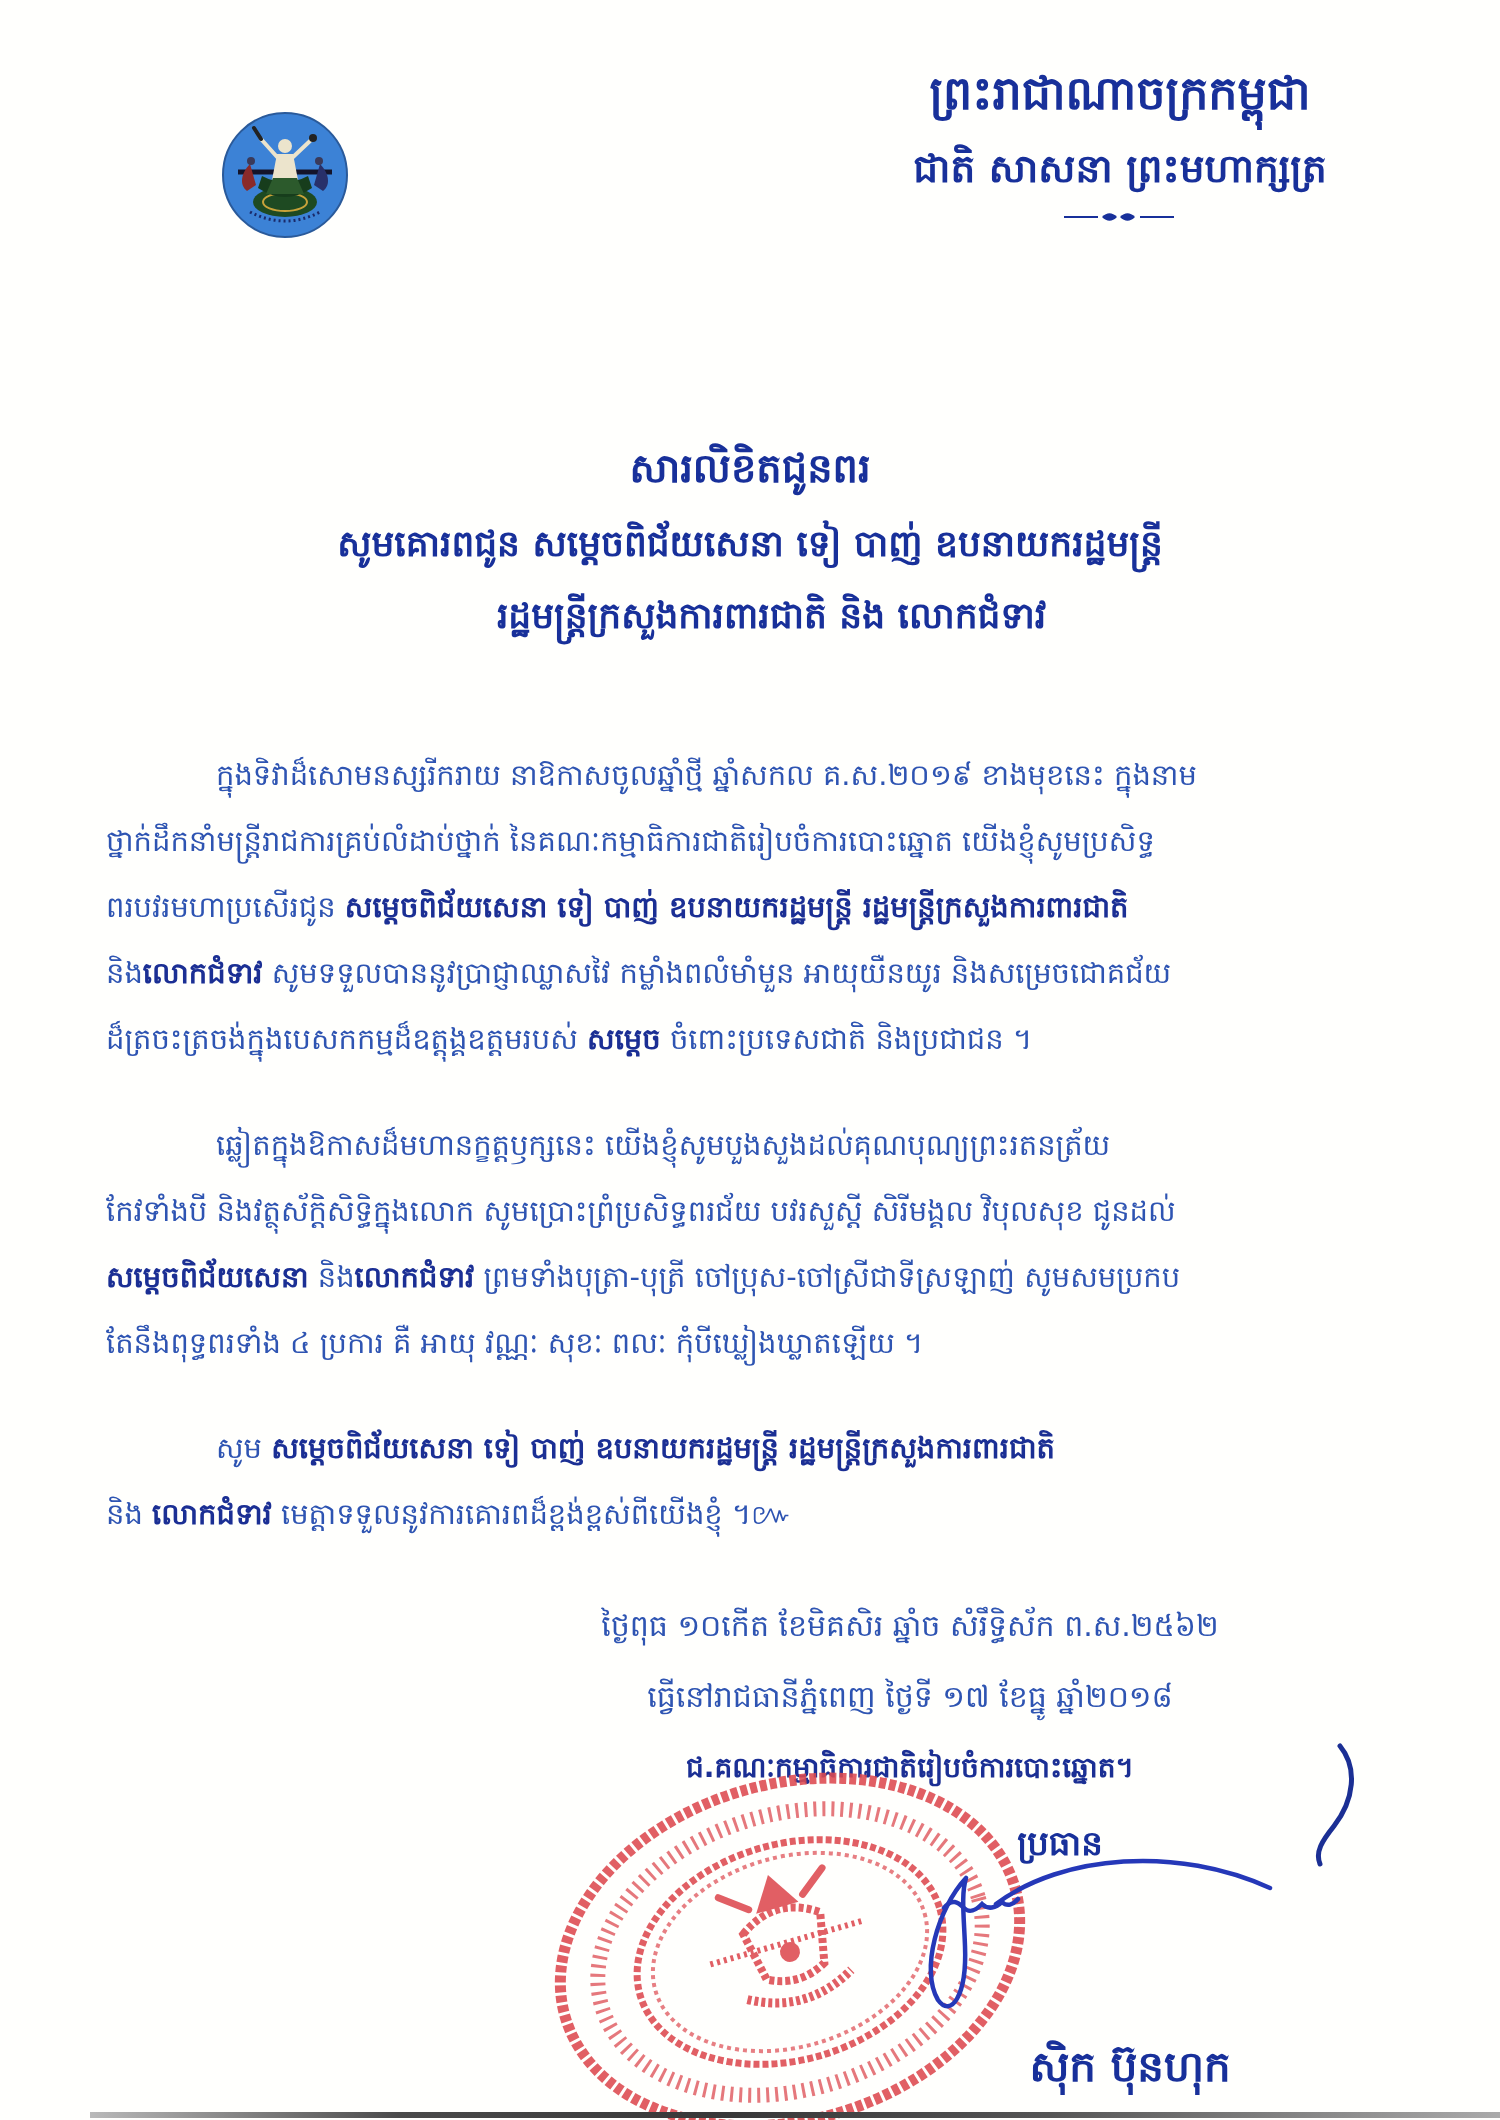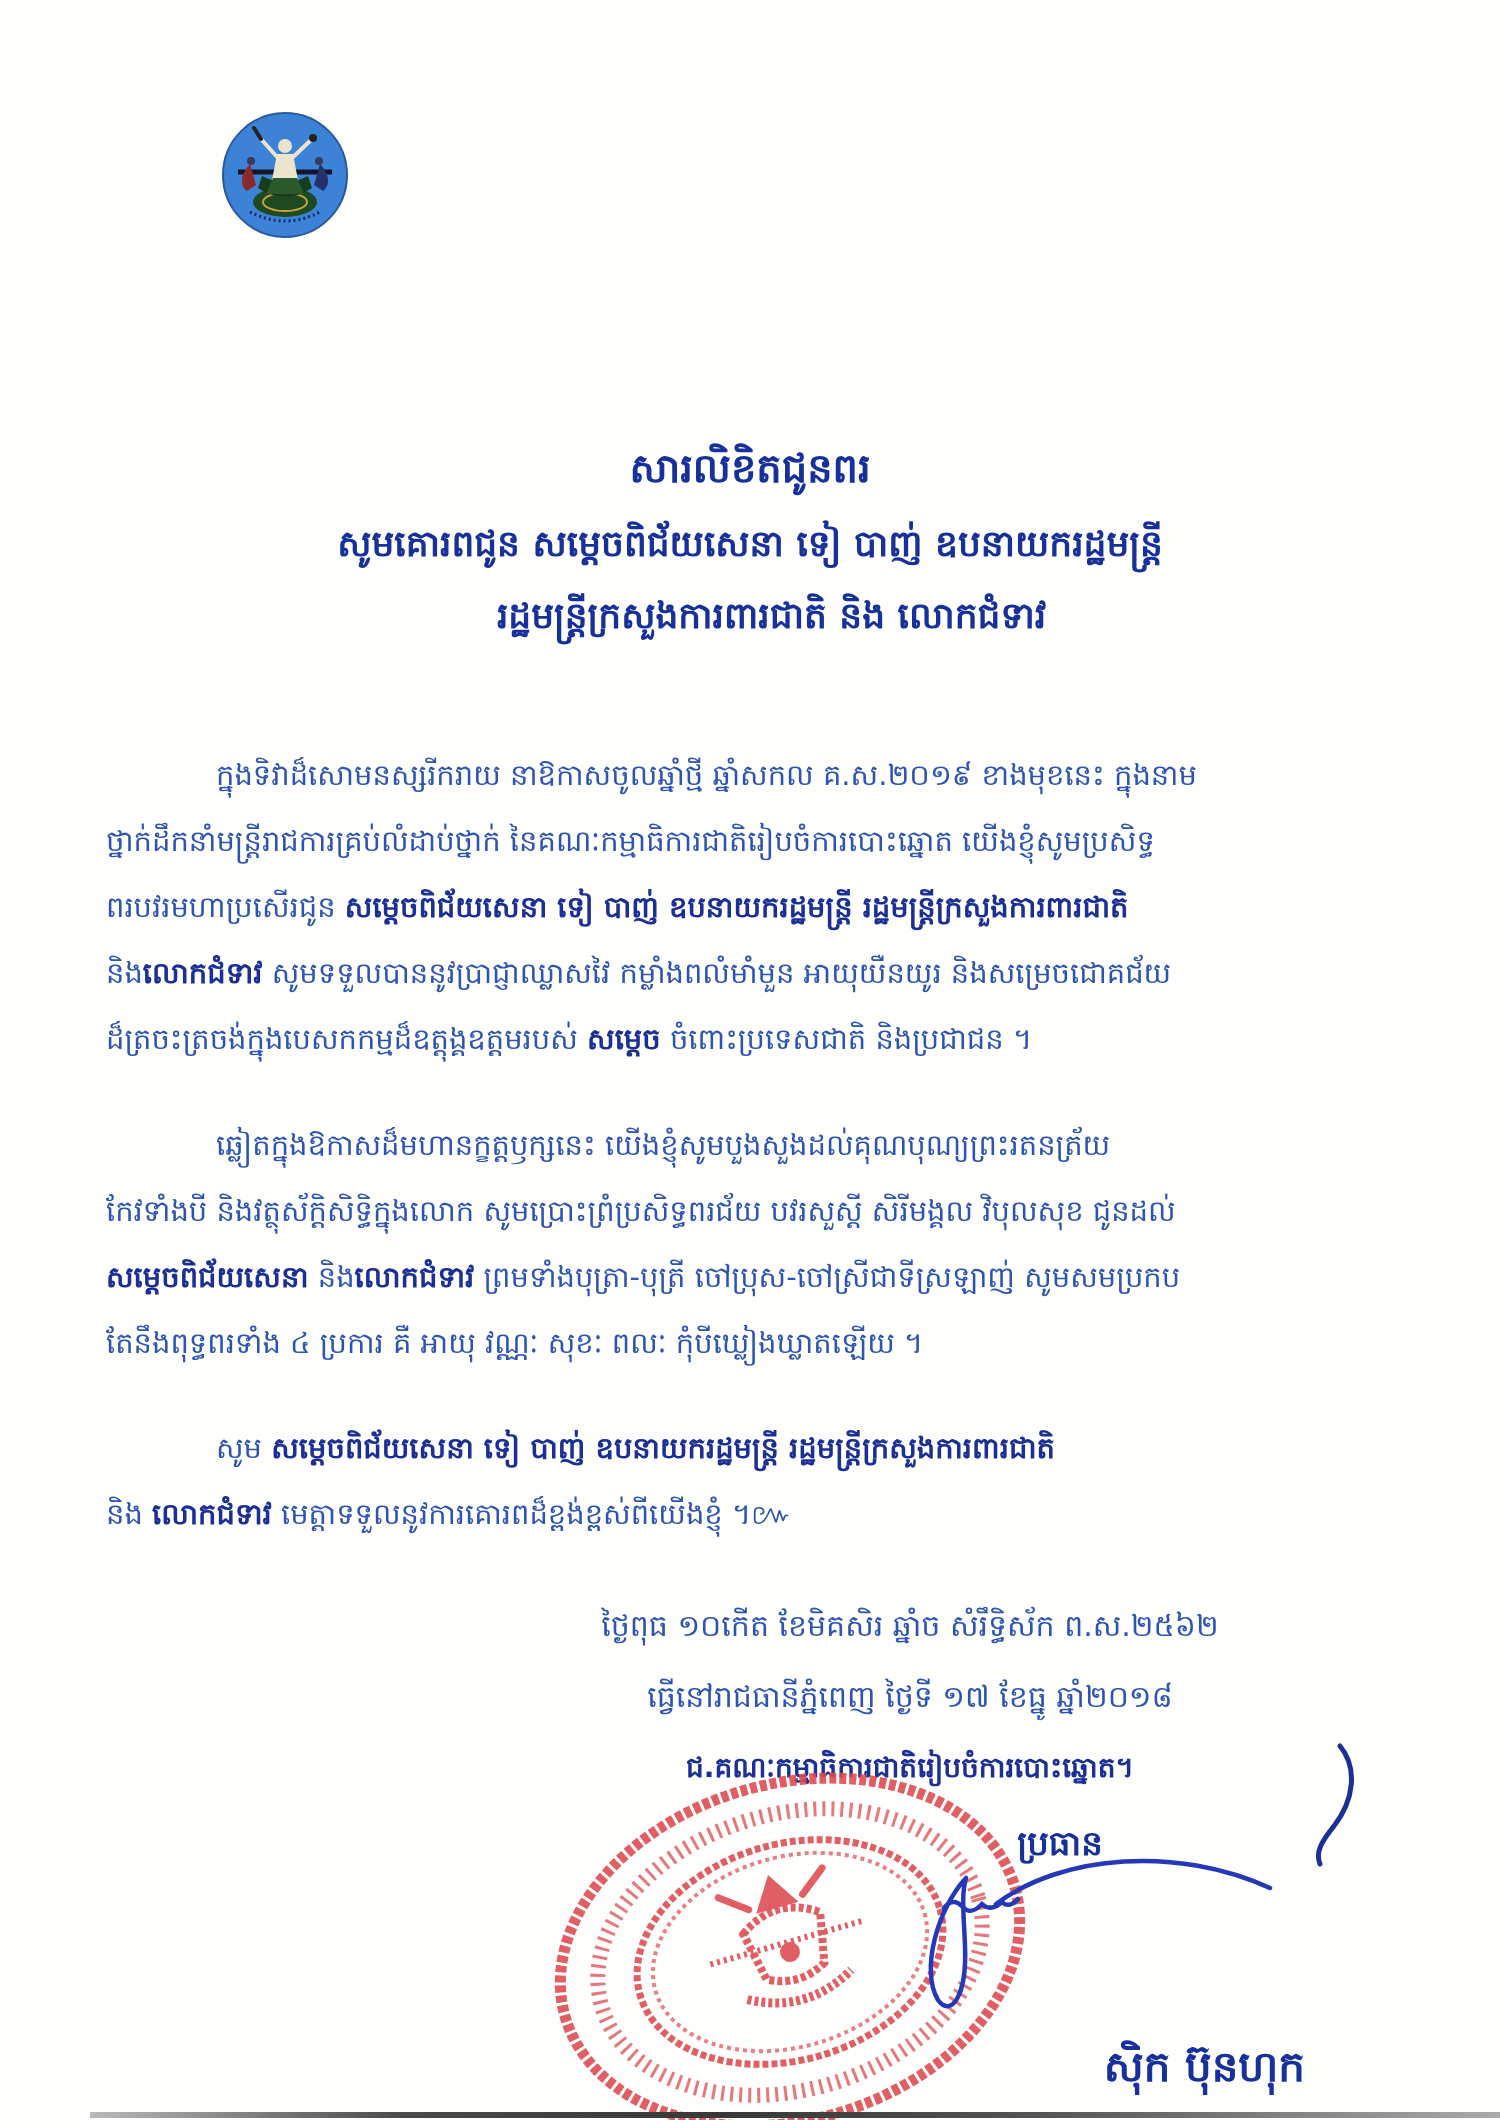--- a/index.html
+++ b/index.html
@@ -37,21 +37,21 @@
   .date-block{position:absolute;left:420px;top:1590px;width:980px;text-align:center;font-size:30px;line-height:71px;}
   .date-block .line{white-space:nowrap;overflow:hidden;}
   .date-block .committee{font-weight:bold;color:#1b2f94;font-size:28px;}
 
   .president{position:absolute;left:940px;top:1822px;width:240px;text-align:center;font-size:34px;font-weight:bold;}
 
   .stamp{position:absolute;left:540px;top:1772px;width:500px;height:360px;opacity:.88;}
   .signature{position:absolute;left:848px;top:1838px;width:430px;height:195px;}
   .pen-flourish{position:absolute;left:1282px;top:1738px;width:80px;height:132px;}
 
-  .signer-name{position:absolute;left:955px;top:2040px;width:350px;text-align:right;font-size:42px;font-weight:bold;white-space:nowrap;}
+  .signer-name{position:absolute;left:955px;top:2040px;width:350px;text-align:center;font-size:42px;font-weight:bold;white-space:nowrap;}
 
   .scan-edge{position:absolute;left:90px;right:0;bottom:2px;height:6px;
     background:linear-gradient(90deg,#b9b9b9,#4a4a4a 22%,#383838 45%,#555 68%,#aaa 100%);}
 </style>
 </head>
 <body>
 
 <div class="page">
 
   <div class="logo">
@@ -69,20 +69,32 @@
       <path d="M72 48 L90 31" stroke="#ece4cc" stroke-width="4" stroke-linecap="round"></path>
       <circle cx="93" cy="28" r="4" fill="#222"></circle>
       <path d="M30 54 c-9 9 -11 21 -3 27 l9 -6 z" fill="#8a2a2a"></path>
       <circle cx="31" cy="51" r="4" fill="#3a3a5a"></circle>
       <path d="M100 54 c9 9 11 21 3 27 l-9 -6 z" fill="#28306a"></path>
       <circle cx="99" cy="51" r="4" fill="#3a3a5a"></circle>
       <path d="M30 102 Q65 120 100 102" fill="none" stroke="#1a2a6a" stroke-width="3" stroke-dasharray="2 3"></path>
     </svg>
   </div>
 
+  <div class="kingdom navy">
+    <div class="l1">ព្រះរាជាណាចក្រកម្ពុជា</div>
+    <div class="l2">ជាតិ សាសនា ព្រះមហាក្សត្រ</div>
+    <div class="divider">
+      <svg width="120" height="12" viewBox="0 0 120 12">
+        <path d="M4 6 h34" stroke="#18309a" stroke-width="2"></path>
+        <path d="M42 6 c5 -5 10 -5 15 0 c-5 5 -10 5 -15 0 z" fill="#18309a"></path>
+        <path d="M60 6 c5 -5 10 -5 15 0 c-5 5 -10 5 -15 0 z" fill="#18309a"></path>
+        <path d="M80 6 h34" stroke="#18309a" stroke-width="2"></path>
+      </svg>
+    </div>
+  </div>
 
 
   <div class="title-block navy">
     <div class="title-l1">សារលិខិតជូនពរ</div>
     <div class="title-l2">សូមគោរពជូន សម្ដេចពិជ័យសេនា ទៀ បាញ់ ឧបនាយករដ្ឋមន្ត្រី</div>
     <div class="title-l3">រដ្ឋមន្ត្រីក្រសួងការពារជាតិ និង លោកជំទាវ</div>
   </div>
 
 
   <div class="para para-1 blue">

